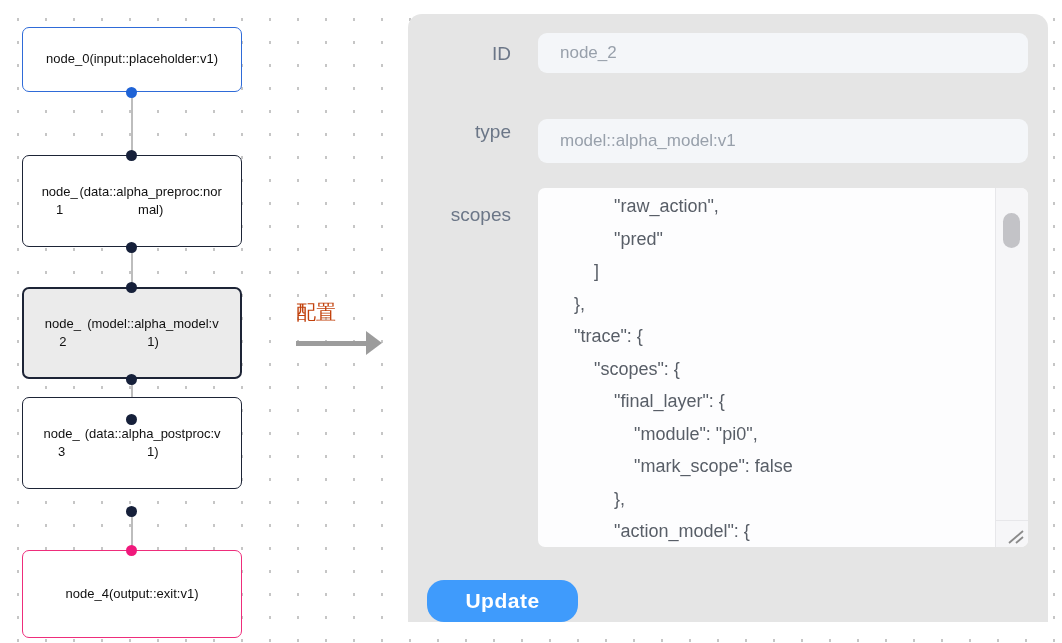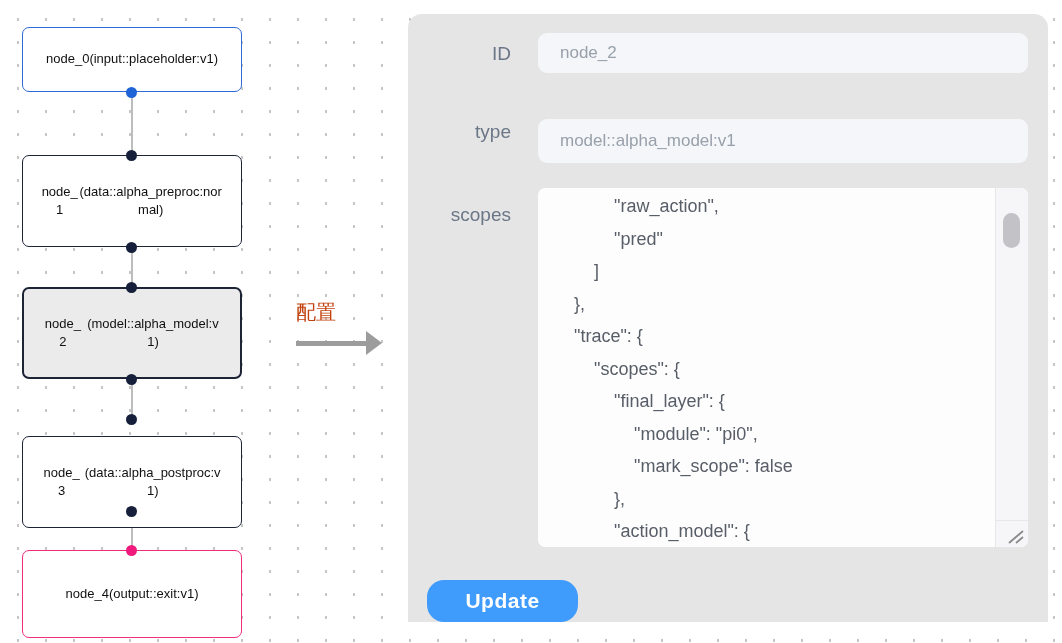--- a/index.html
+++ b/index.html
@@ -17,21 +17,21 @@
   .node {
     position:absolute; left:22px; width:220px;
     background:#ffffff; border:1.5px solid #1d2436; border-radius:7px;
     display:flex; flex-direction:row; align-items:center; justify-content:center;
     text-align:center; font-size:13px; line-height:18.5px; color:#101010;
     padding:0 18px; word-break:break-all;
   }
   .node-0 { top:27px;  height:65px; border-color:#2f6bd8; }
   .node-1 { top:155px; height:92px; }
   .node-2 { top:287px; height:92px; background:#ebebeb; border-width:2px; }
-  .node-3 { top:436px; height:92px; }
+  .node-3 { top:397px; height:92px; }
   .node-4 { top:550px; height:88px; border-color:#ee2d7b; }
   .edge { position:absolute; left:131px; width:1.5px; background:#bdbdbd; }
   .edge-0 { top:92px;  height:63px; }
   .edge-1 { top:247px; height:40px; }
   .edge-2 { top:379px; height:40px; }
   .edge-3 { top:511px; height:39px; }
   .handle {
     position:absolute; left:126px; width:11px; height:11px; border-radius:50%;
     background:#16203a;
   }

